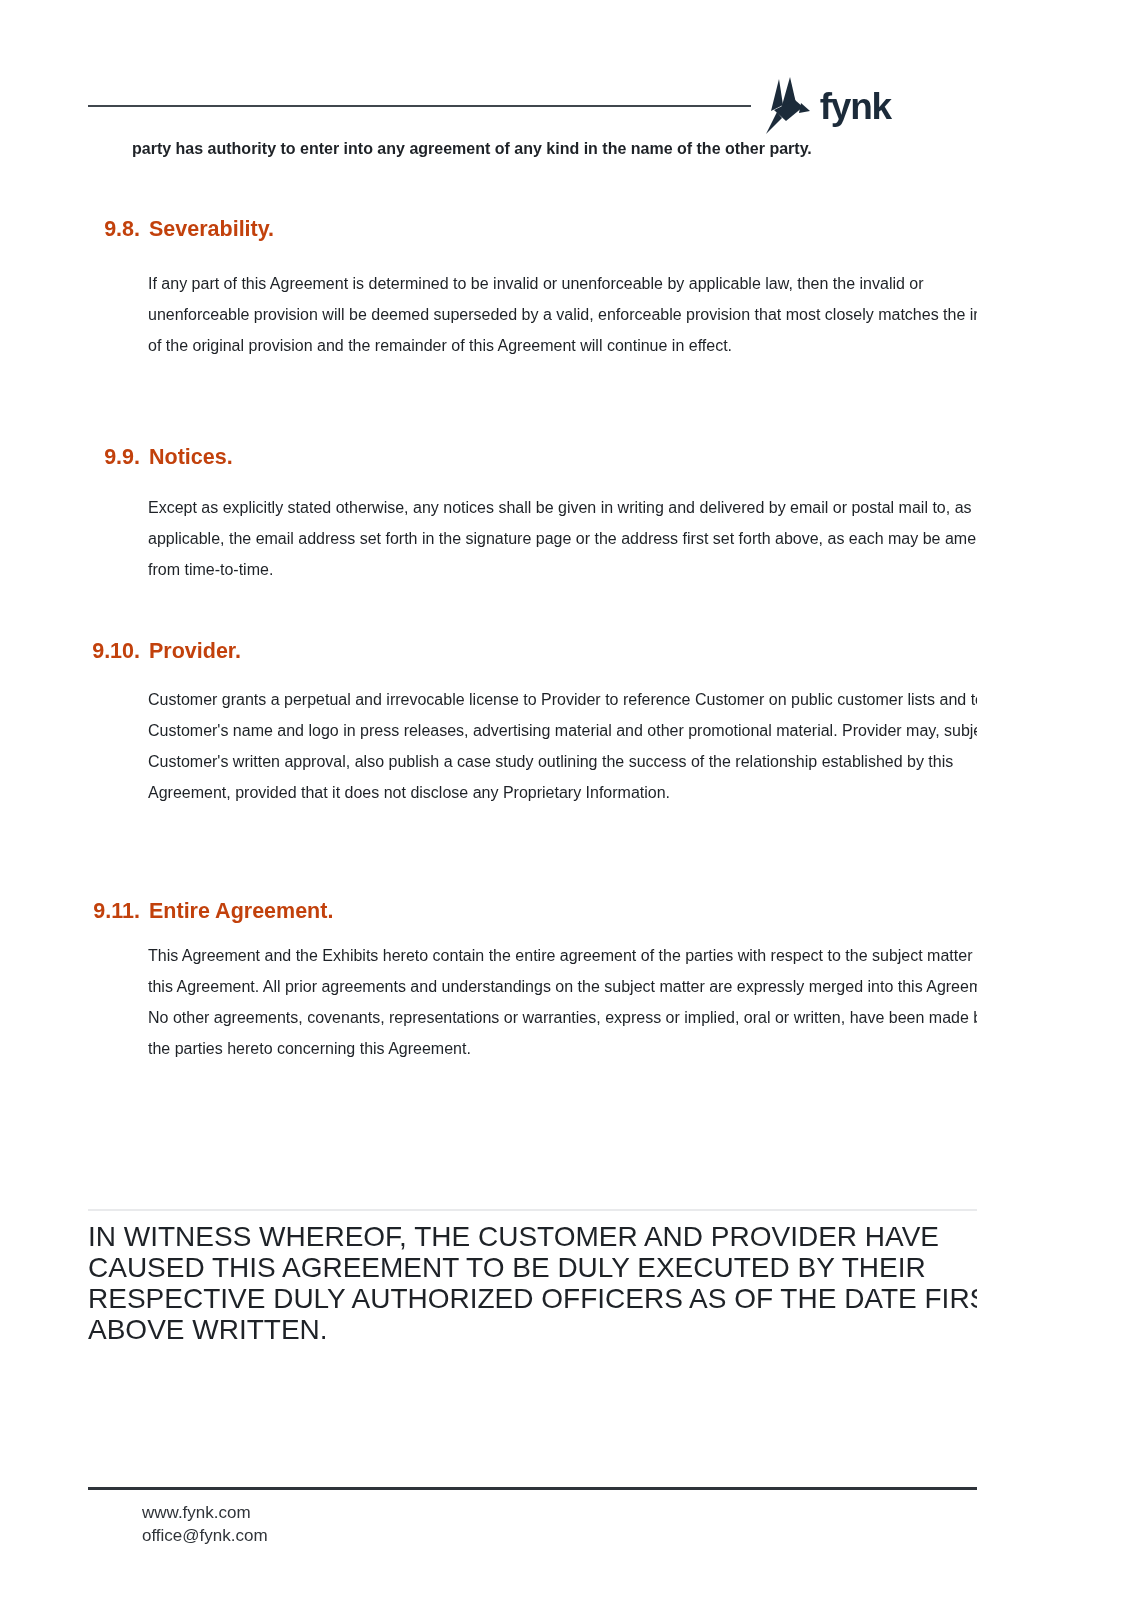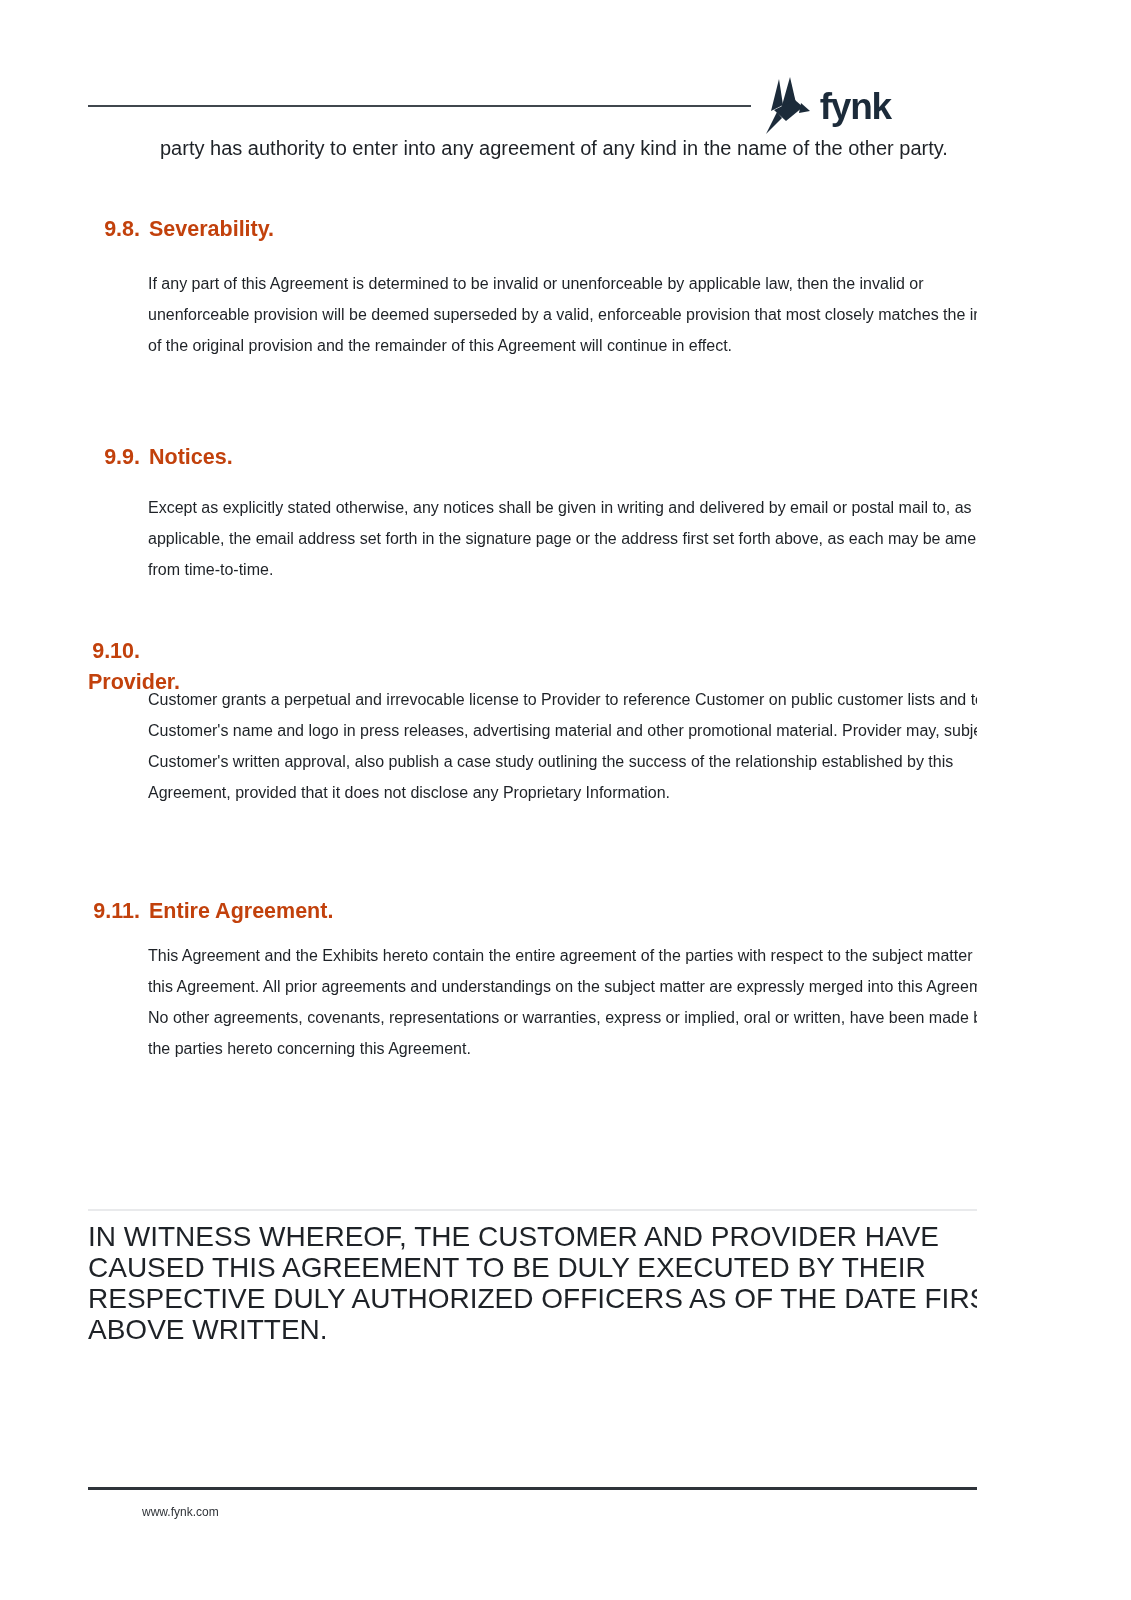--- a/index.html
+++ b/index.html
@@ -7,30 +7,30 @@
     position:relative; width:977px; height:1600px; background:#ffffff;
     font-family:"Liberation Sans", sans-serif; color:#1e2227; overflow:hidden;
   }
   
   .header { position:absolute; left:88px; right:86px; top:76px; height:60px; display:flex; align-items:center; }
   .header-rule { flex:1 1 auto; height:2px; background:#40474e; }
   .logo { display:flex; align-items:center; gap:9px; margin-left:14px; flex:none; }
   .logo svg { width:46px; height:58px; display:block; }
   .wordmark { font-size:37px; font-weight:700; letter-spacing:-1.2px; color:#1c2b3a; line-height:1; }
   
-  .cont-line { position:absolute; left:160px; margin:0; font-size:20px; line-height:31px; white-space:nowrap; }
+  .cont-line { position:absolute; left:132px; margin:0; font-size:16px; line-height:31px; white-space:nowrap;font-weight:bold; }
   .sec-heading { position:absolute; left:88px; display:flex; font-weight:700; font-size:21.5px; line-height:31px; color:#c2410c; }
   .sec-num { width:52px; text-align:right; margin-right:9px; flex:none; }
   .sec-body { position:absolute; left:148px; width:868px; margin:0; font-size:16px; line-height:31px; }
   .soft-divider { position:absolute; left:88px; width:957px; height:2px; background:#e9eaec; }
   .witness { position:absolute; left:88px; width:930px; margin:0; font-size:28px; line-height:31px; }
   
   .footer { position:absolute; left:88px; width:957px; }
   .footer-rule { height:3px; background:#2f343a; }
-  .footer-lines { margin:11px 0 0 54px; font-size:12px; line-height:23px; color:#303439; }
+  .footer-lines { margin:11px 0 0 54px; font-size:17px; line-height:23px; color:#303439; }
 </style>
 </head>
 <body>
 
 <div class="page">
 
   <div class="header">
     <div class="header-rule"></div>
     <div class="logo">
       <svg viewBox="0 0 46 58" aria-hidden="true">
@@ -53,36 +53,37 @@
     <span class="sec-title">Severability.</span>
   </div>
   <p class="sec-body" style="top:268px;">If any part of this Agreement is determined to be invalid or unenforceable by applicable law, then the invalid or unenforceable provision will be deemed superseded by a valid, enforceable provision that most closely matches the intent of the original provision and the remainder of this Agreement will continue in effect.</p>
 
   <div class="sec-heading" style="top:442px;">
     <span class="sec-num">9.9.</span>
     <span class="sec-title">Notices.</span>
   </div>
   <p class="sec-body" style="top:492px;">Except as explicitly stated otherwise, any notices shall be given in writing and delivered by email or postal mail to, as applicable, the email address set forth in the signature page or the address first set forth above, as each may be amended from time-to-time.</p>
 
-  <div class="sec-heading" style="top:636px;flex-direction:column;">
+  <div class="sec-heading" style="top:636px;">
     <span class="sec-num">9.10.</span>
     <span class="sec-title">Provider.</span>
   </div>
   <p class="sec-body" style="top:684px;">Customer grants a perpetual and irrevocable license to Provider to reference Customer on public customer lists and to use Customer's name and logo in press releases, advertising material and other promotional material. Provider may, subject to Customer's written approval, also publish a case study outlining the success of the relationship established by this Agreement, provided that it does not disclose any Proprietary Information.</p>
 
   <div class="sec-heading" style="top:896px;">
     <span class="sec-num">9.11.</span>
     <span class="sec-title">Entire Agreement.</span>
   </div>
   <p class="sec-body" style="top:940px;">This Agreement and the Exhibits hereto contain the entire agreement of the parties with respect to the subject matter of this Agreement. All prior agreements and understandings on the subject matter are expressly merged into this Agreement. No other agreements, covenants, representations or warranties, express or implied, oral or written, have been made by the parties hereto concerning this Agreement.</p>
 
   <div class="soft-divider" style="top:1209px;"></div>
 
   <p class="witness" style="top:1221px;">IN WITNESS WHEREOF, THE CUSTOMER AND PROVIDER HAVE CAUSED THIS AGREEMENT TO BE DULY EXECUTED BY THEIR RESPECTIVE DULY AUTHORIZED OFFICERS AS OF THE DATE FIRST ABOVE WRITTEN.</p>
 
   <div class="footer" style="top:1487px;">
     <div class="footer-rule"></div>
     <div class="footer-lines">
       <div>www.fynk.com</div>
+      <div>office@fynk.com</div>
     </div>
   </div>
 
 </div>
 
 </body></html>

